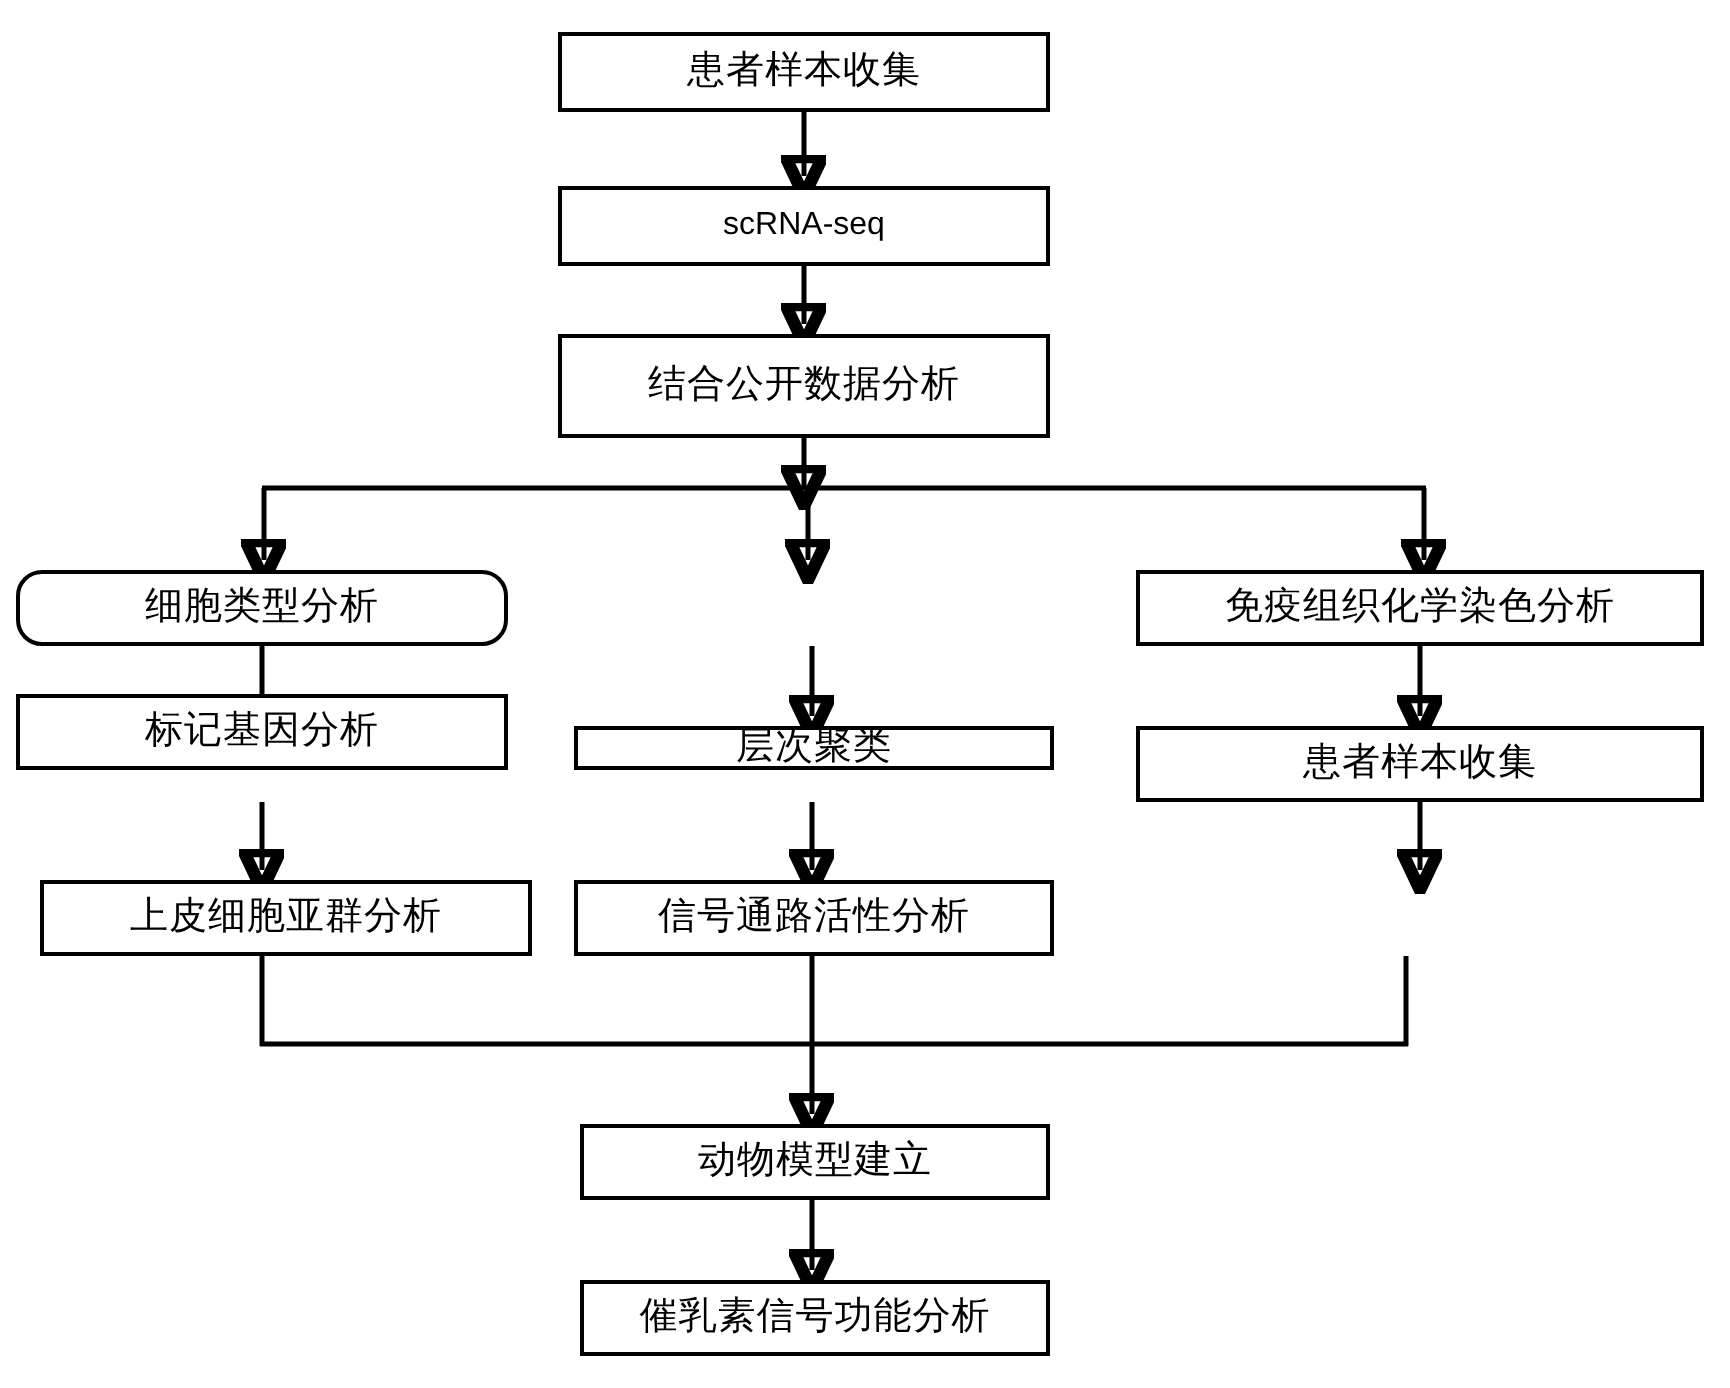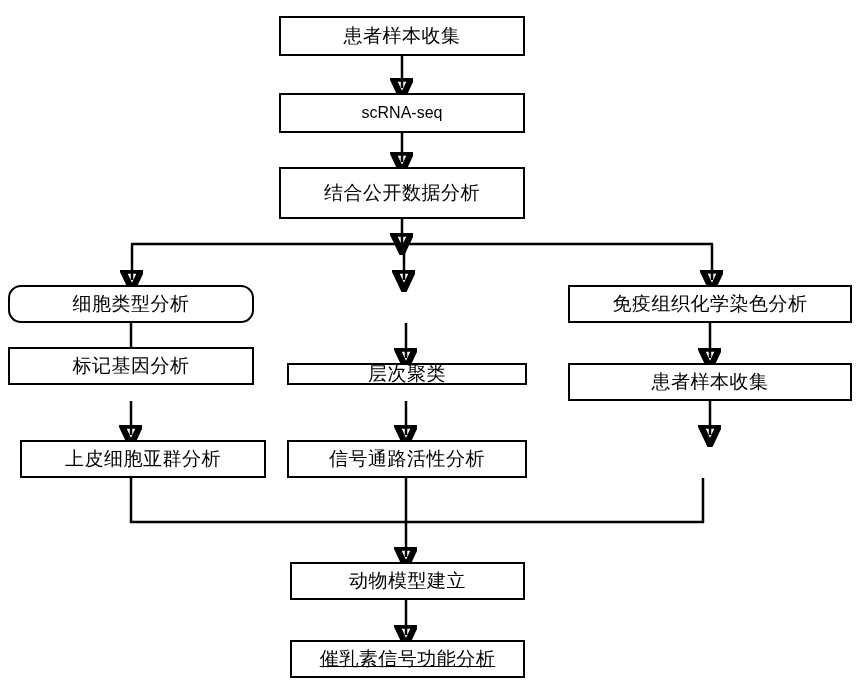--- a/index.html
+++ b/index.html
@@ -106,15 +106,15 @@
   <div class="node" style="left:8px; top:347px; width:246px; height:38px;">标记基因分析</div>
   <div class="node" style="left:20px; top:440px; width:246px; height:38px;">上皮细胞亚群分析</div>
 
   <div class="node" style="left:287px; top:363px; width:240px; height:22px;">层次聚类</div>
   <div class="node" style="left:287px; top:440px; width:240px; height:38px;">信号通路活性分析</div>
 
   <div class="node" style="left:568px; top:285px; width:284px; height:38px;">免疫组织化学染色分析</div>
   <div class="node" style="left:568px; top:363px; width:284px; height:38px;">患者样本收集</div>
 
   <div class="node" style="left:290px; top:562px; width:235px; height:38px;">动物模型建立</div>
-  <div class="node" style="left:290px; top:640px; width:235px; height:38px;text-decoration:underline;">催乳素信号功能分析</div>
+  <div class="node" style="left:290px; top:640px; width:235px; height:38px;">催乳素信号功能分析</div>
 
 </div>
 
 </body></html>

